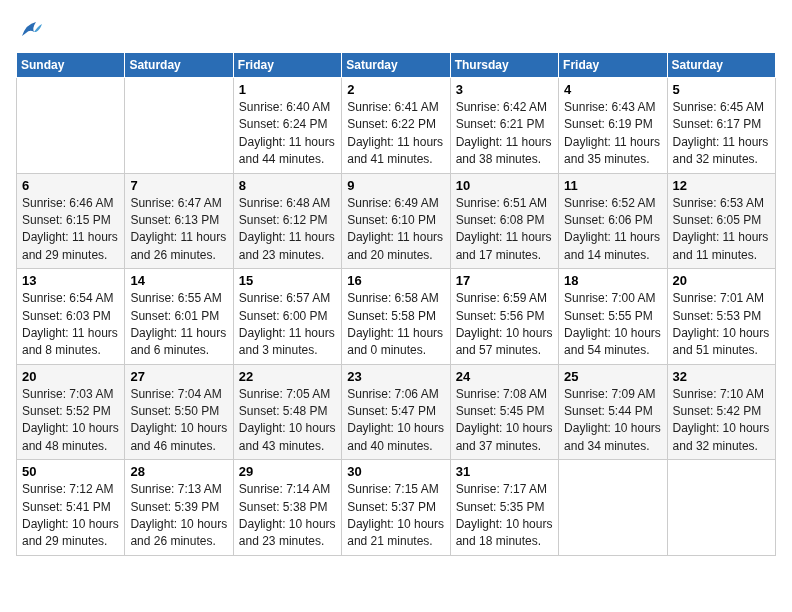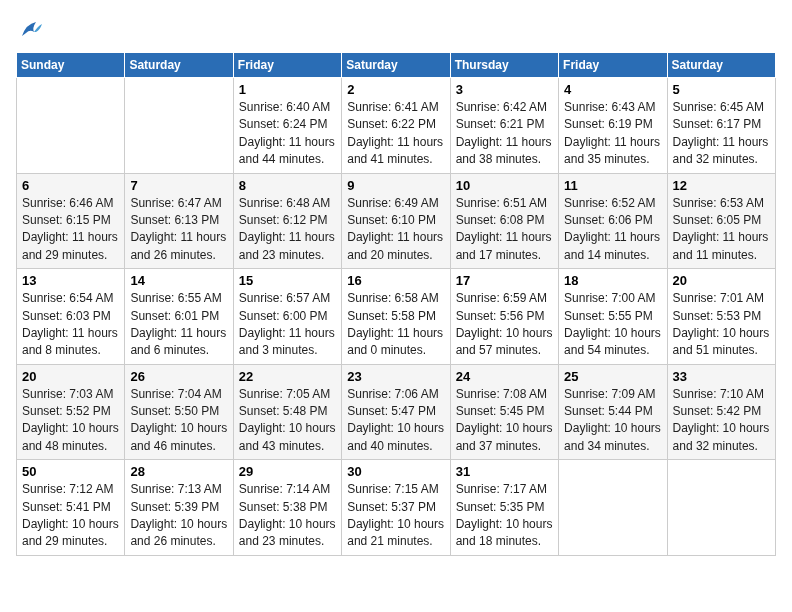--- a/index.html
+++ b/index.html
@@ -194,41 +194,41 @@
           <div class="day-num">20</div>
           <div class="day-info">Sunrise: 7:01 AM<br>Sunset: 5:53 PM<br>Daylight: 10 hours and 51 minutes.</div>
         </td>
       </tr>
       <tr>
         <td>
           <div class="day-num">20</div>
           <div class="day-info">Sunrise: 7:03 AM<br>Sunset: 5:52 PM<br>Daylight: 10 hours and 48 minutes.</div>
         </td>
         <td>
-          <div class="day-num">26</div>
+          <div class="day-num">27</div>
           <div class="day-info">Sunrise: 7:04 AM<br>Sunset: 5:50 PM<br>Daylight: 10 hours and 46 minutes.</div>
         </td>
         <td>
           <div class="day-num">22</div>
           <div class="day-info">Sunrise: 7:05 AM<br>Sunset: 5:48 PM<br>Daylight: 10 hours and 43 minutes.</div>
         </td>
         <td>
           <div class="day-num">23</div>
           <div class="day-info">Sunrise: 7:06 AM<br>Sunset: 5:47 PM<br>Daylight: 10 hours and 40 minutes.</div>
         </td>
         <td>
           <div class="day-num">24</div>
           <div class="day-info">Sunrise: 7:08 AM<br>Sunset: 5:45 PM<br>Daylight: 10 hours and 37 minutes.</div>
         </td>
         <td>
           <div class="day-num">25</div>
           <div class="day-info">Sunrise: 7:09 AM<br>Sunset: 5:44 PM<br>Daylight: 10 hours and 34 minutes.</div>
         </td>
         <td>
-          <div class="day-num">33</div>
+          <div class="day-num">32</div>
           <div class="day-info">Sunrise: 7:10 AM<br>Sunset: 5:42 PM<br>Daylight: 10 hours and 32 minutes.</div>
         </td>
       </tr>
       <tr>
         <td>
           <div class="day-num">50</div>
           <div class="day-info">Sunrise: 7:12 AM<br>Sunset: 5:41 PM<br>Daylight: 10 hours and 29 minutes.</div>
         </td>
         <td>
           <div class="day-num">28</div>

